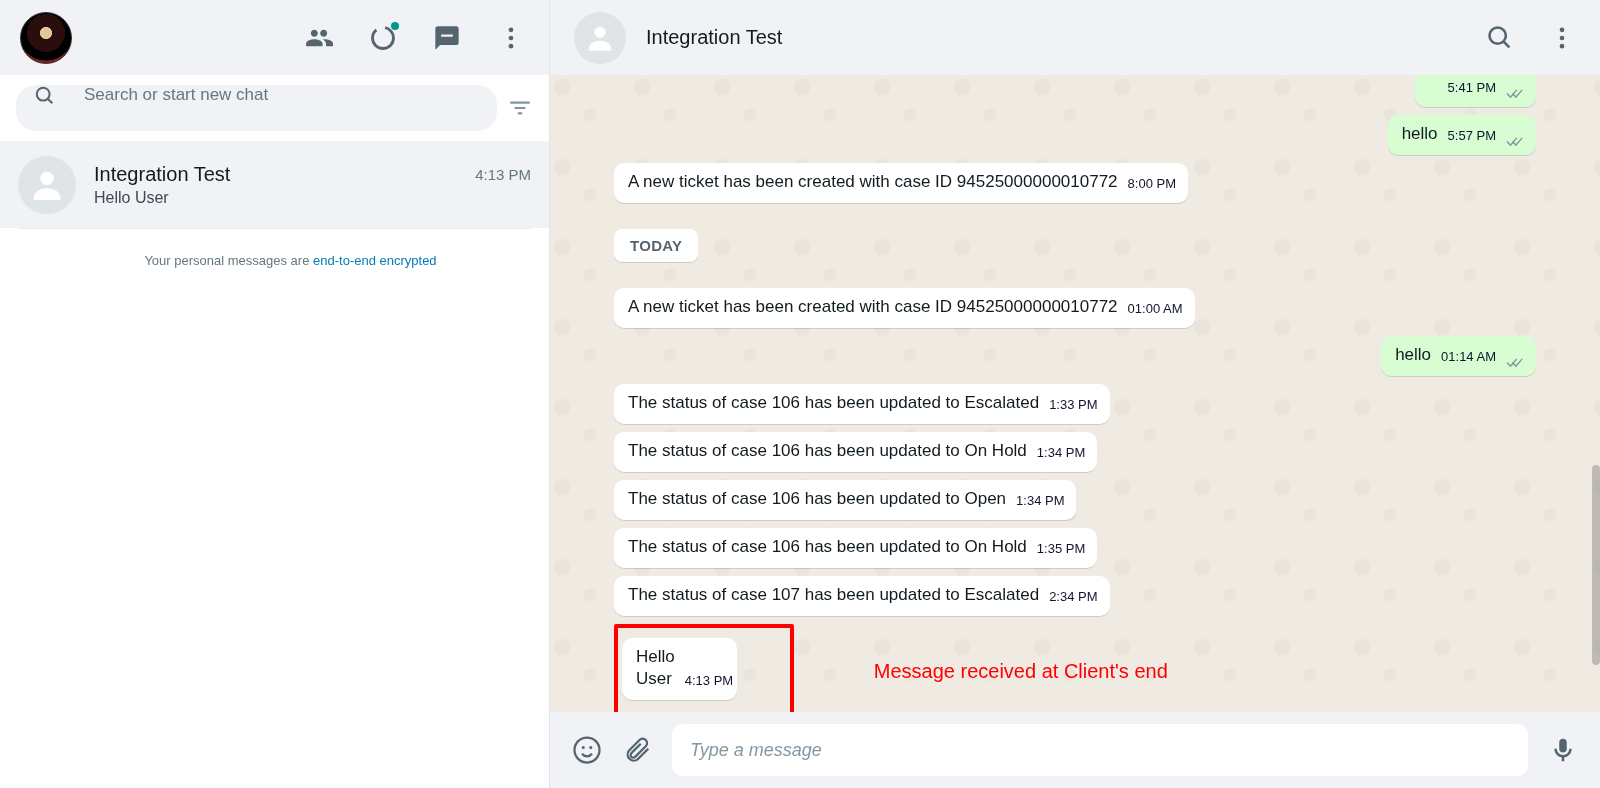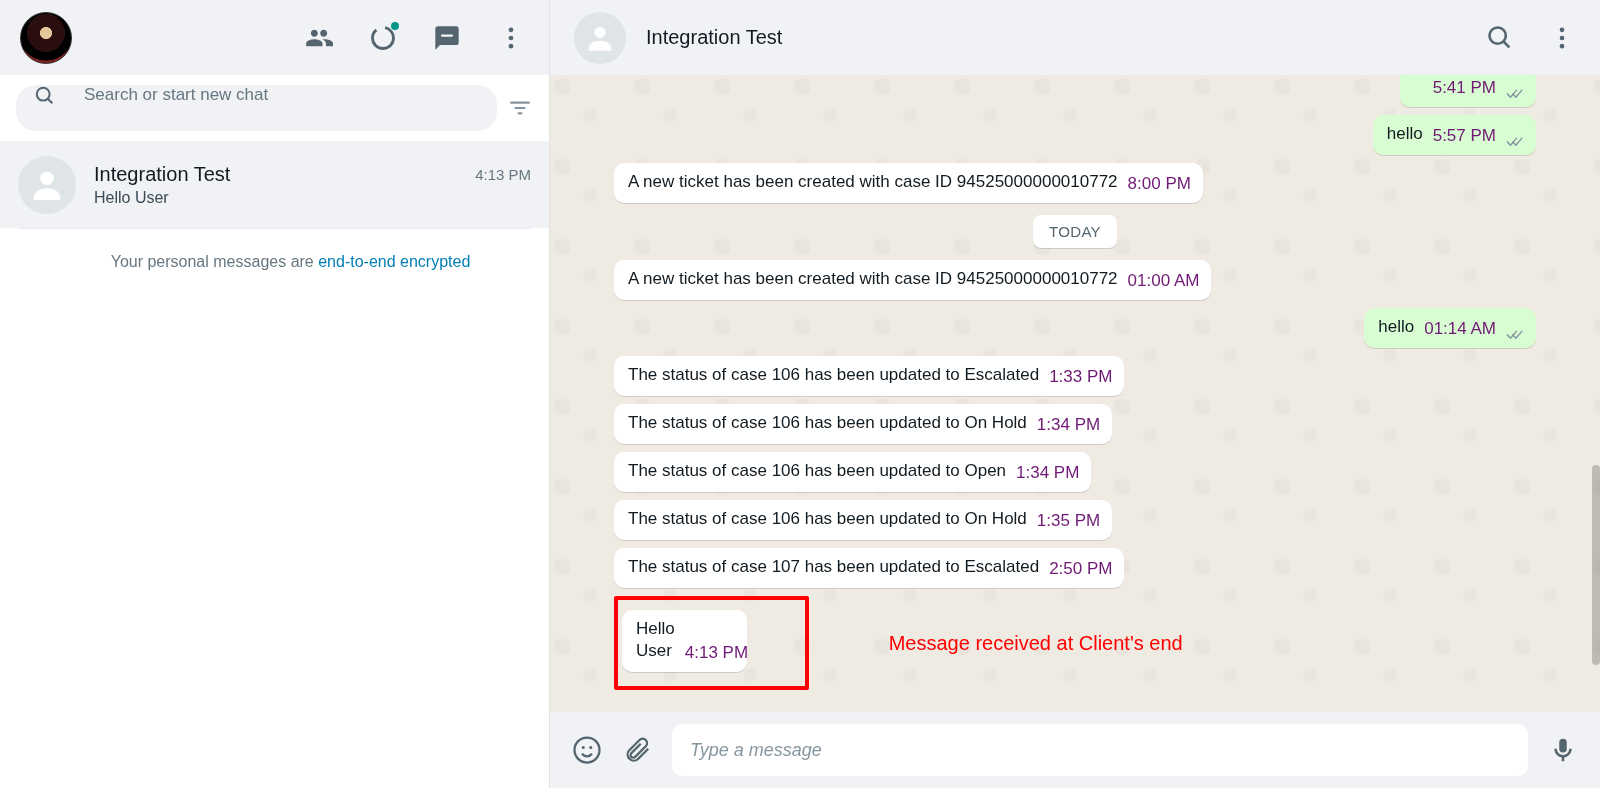--- a/index.html
+++ b/index.html
@@ -27,21 +27,21 @@
   .chat-item .av { width:58px; height:58px; border-radius:50%; background:#dfe5e7; display:flex; align-items:center; justify-content:center; color:#fff; }
   .chat-item .av svg{ width:40px; height:40px; fill:#fff; }
   .chat-meta { flex:1; min-width:0; }
   .chat-name-row { display:flex; justify-content:space-between; align-items:center; }
   .chat-name { font-size:20px; color:#111b21; }
   .chat-time { font-size:15px; color:#667781; }
   .chat-preview { font-size:16px; color:#3b4a54; margin-top:3px; }
 
   .divider { border-top:1px solid #e9edef; margin: 0 18px; }
 
-  .e2e { text-align:center; font-size:16px; color:#667781; padding: 24px 17px; margin-left: 32px; }
+  .e2e { text-align:center; font-size:13px; color:#667781; padding: 24px 17px; margin-left: 32px; }
   .e2e a { color:#027eb5; text-decoration:none; }
 
   
   .right { flex:1; display:flex; flex-direction:column; position:relative; }
   .right-header { height:75px; background:#f0f2f5; display:flex; align-items:center; padding:0 24px; gap:20px; }
   .right-header .av { width:52px; height:52px; border-radius:50%; background:#dfe5e7; display:flex; align-items:center; justify-content:center; }
   .right-header .av svg{ width:34px; height:34px; fill:#fff; }
   .conv-title { font-size:20px; color:#111b21; flex:1; }
   .right-icons { display:flex; gap:34px; }
   .right-icons .hicon svg{ width:28px; height:28px; }
@@ -57,25 +57,25 @@
   }
   .messages { position:relative; padding: 6px 64px 20px 64px; display:flex; flex-direction:column; gap:8px; min-height:100%; }
 
   .msg-row { display:flex; }
   .msg-row.in { justify-content:flex-start; }
   .msg-row.out { justify-content:flex-end; }
   .bubble { max-width: 70%; padding: 8px 12px 10px 14px; border-radius: 10px; box-shadow: 0 1px 0.5px rgba(0,0,0,.13); position:relative; font-size:17px; color:#111b21; display:flex; align-items:flex-end; gap:10px; line-height:22px;}
   .bubble.in { background:#fff; }
   .bubble.out { background:#d9fdd3; }
   .bubble .text { white-space:pre-wrap; }
-  .bubble .time { font-size:17px; color:#701a75; white-space:nowrap; margin-bottom:-2px; }
+  .bubble .time { font-size:13px; color:#0f172a; white-space:nowrap; margin-bottom:-2px; }
   .bubble.out .ticks { width:18px; height:13px; }
   .bubble.out .ticks svg { width:18px; height:13px; stroke:#8696a0; fill:none; stroke-width:1.6; }
 
-  .date-chip-row { display:flex; justify-content:center; margin:4px 0; }
+  .date-chip-row { display:flex; margin:18px 0;font-weight:bold; }
   .date-chip { background:#fff; border-radius:8px; padding:8px 16px; font-size:15px; color:#54656f; box-shadow:0 1px 0.5px rgba(0,0,0,.13); letter-spacing:.3px; }
 
   .highlight-box { border:4px solid #ff0000; padding:0; border-radius:2px; }
   .annotation { color:#ff0000; font-size:20px; align-self:center; margin-left:70px; }
   .hl-row { display:flex; align-items:center; gap:10px; }
 
   
   .compose { height:76px; background:#f0f2f5; display:flex; align-items:center; padding:0 22px; gap:20px; }
   .compose .cicon { width:30px; height:30px; color:#54656f; cursor:pointer; }
   .compose .cicon svg { width:30px; height:30px; }
@@ -257,21 +257,21 @@
           </div>
           <div class="msg-row in">
             <div class="bubble in">
               <span class="text">The status of case 106 has been updated to On Hold</span>
               <span class="time">1:35 PM</span>
             </div>
           </div>
           <div class="msg-row in">
             <div class="bubble in">
               <span class="text">The status of case 107 has been updated to Escalated</span>
-              <span class="time">2:50 PM</span>
+              <span class="time">2:34 PM</span>
             </div>
           </div>
           <div class="msg-row in">
             <div class="hl-row">
               <div class="highlight-box" style="padding: 10px 4px 14px;">
                 <div class="bubble in">
                   <span class="text">Hello User</span>
                   <span class="time">4:13 PM</span>
                 </div>
               </div>

